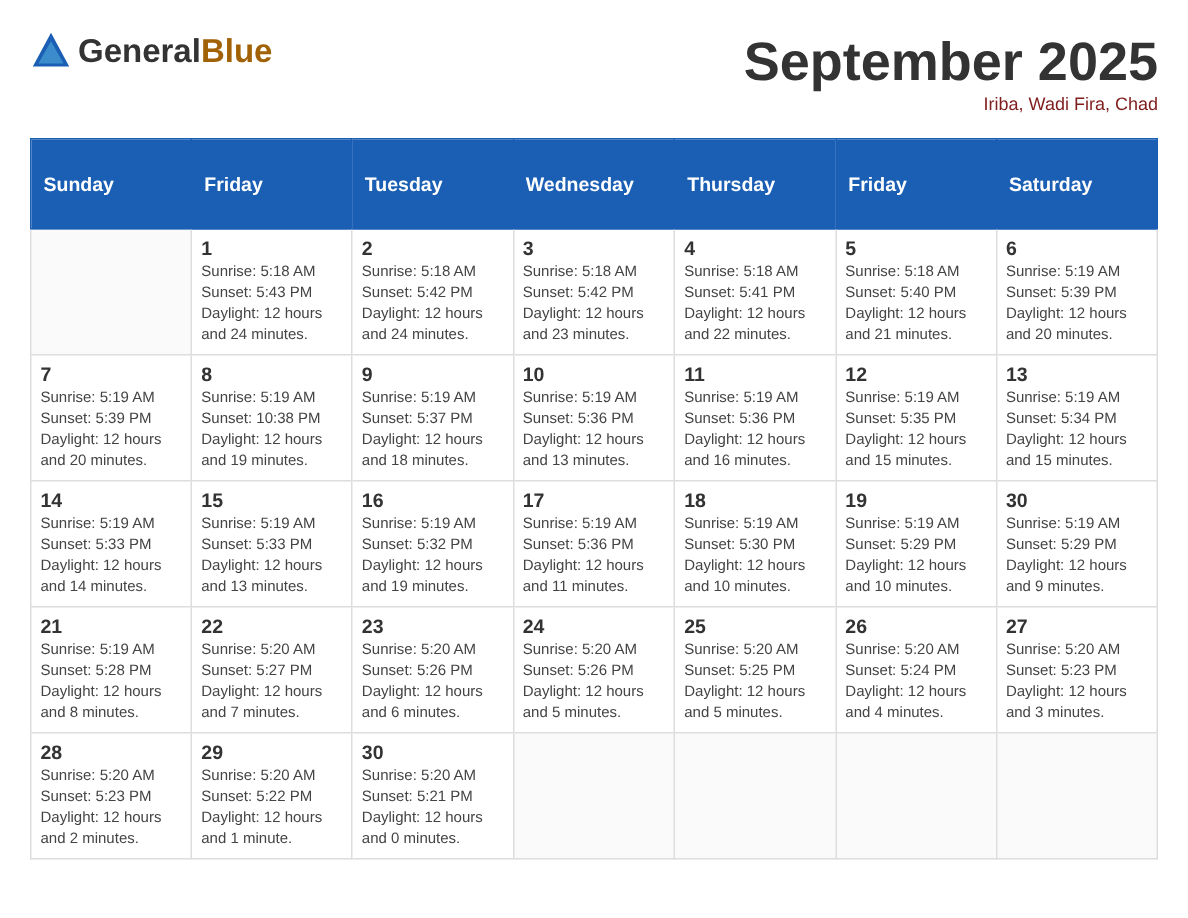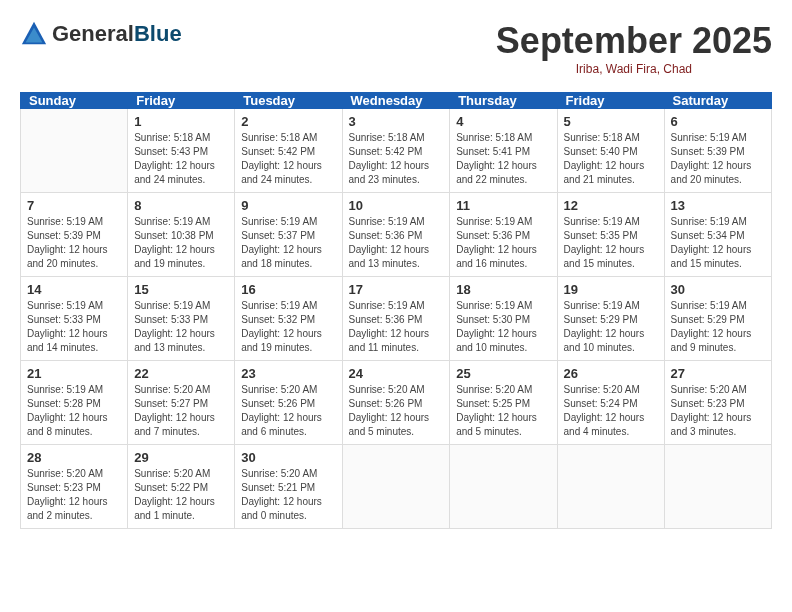--- a/index.html
+++ b/index.html
@@ -20,47 +20,47 @@
       display: flex;
       align-items: center;
       gap: 4px;
     }
     .logo-text {
       font-size: 22px;
       font-weight: bold;
       line-height: 1.1;
     }
     .logo-general { color: #333; }
-    .logo-blue { color: #0c4a6e; }
+    .logo-blue { color: #a16207; }
     .logo-icon {
       width: 28px;
       height: 28px;
     }
     .title-section {
-      text-align: center;
+      text-align: right;
     }
     .month-title {
       font-size: 36px;
       font-weight: bold;
       color: #333;
     }
     .location {
       font-size: 12px;
       color: #7f1d1d;
     }
     .calendar {
       width: 100%;
       border-collapse: collapse;
       border: 1px solid #ccc;
     }
     .calendar th {
       background-color: #1a5fb4;
       color: #fff;
       text-align: left;
-      padding: 0 8px;
+      padding: 22px 8px;
       font-size: 13px;
       border: 1px solid #1a5fb4;
     }
     .calendar td {
       vertical-align: top;
       border: 1px solid #ddd;
       padding: 5px 6px;
       width: 108px;
       min-height: 80px;
     }

